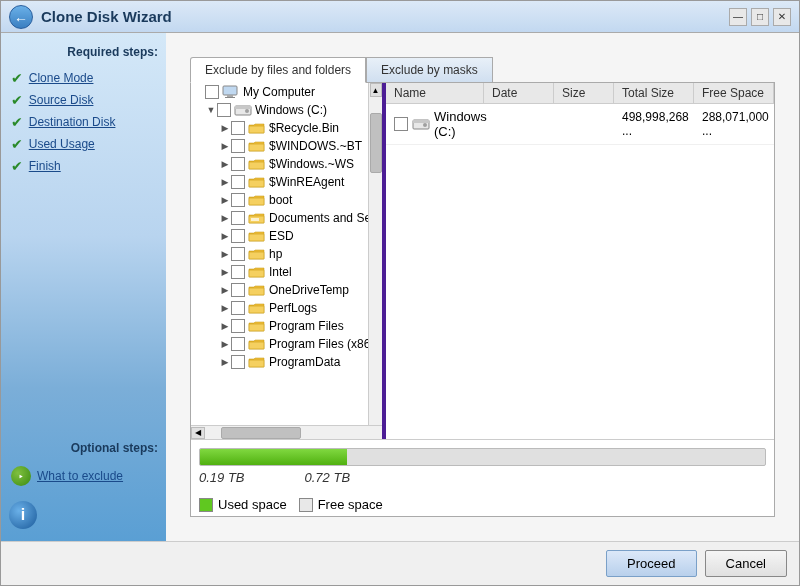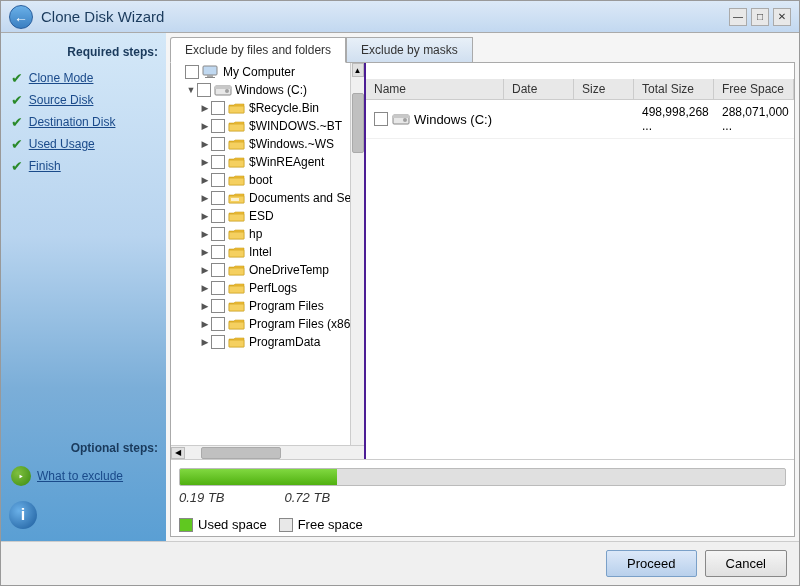--- a/index.html
+++ b/index.html
@@ -2,48 +2,48 @@
 <html><head>
   <meta charset="utf-8">
   <style>
     * { box-sizing: border-box; margin: 0; padding: 0; font-family: 'Segoe UI', Arial, sans-serif; font-size: 13px; }
     body { background: #f0f0f0; width: 800px; height: 586px; overflow: hidden; }
     .window { width: 800px; height: 586px; background: #f5f5f5; border: 1px solid #999; display: flex; flex-direction: column; }
     .title-bar { background: linear-gradient(to bottom, #dce9f7, #c2d8f0); height: 32px; display: flex; align-items: center; padding: 0 8px; border-bottom: 1px solid #aaa; flex-shrink: 0; }
     .title-bar-controls { margin-left: auto; display: flex; gap: 4px; }
     .title-btn { width: 18px; height: 18px; border: 1px solid #aaa; background: #e8e8e8; display: flex; align-items: center; justify-content: center; font-size: 10px; cursor: pointer; color: #333; }
     .back-btn { width: 24px; height: 24px; border-radius: 50%; background: linear-gradient(to bottom, #6ab0e8, #3a7fc1); border: 1px solid #2a5f9e; display: flex; align-items: center; justify-content: center; cursor: pointer; color: white; font-size: 14px; margin-right: 8px; flex-shrink: 0; }
-    .title-text { font-size: 15px; font-weight: normal; color: #1a3a5c; }
+    .title-text { font-size: 15px; font-weight: bold; color: #1a3a5c; }
     .main-content { display: flex; flex: 1; overflow: hidden; }
     .sidebar { width: 165px; background: linear-gradient(to bottom, #d4e8f8 0%, #b8d4ef 40%, #7baed8 70%, #5a9fd4 100%); padding: 12px 8px; flex-shrink: 0; display: flex; flex-direction: column; }
     .sidebar-section-title { font-weight: bold; color: #1a3a5c; margin-bottom: 8px; font-size: 12px; text-align: right; }
     .sidebar-item { display: flex; align-items: center; gap: 6px; padding: 3px 2px; cursor: pointer; color: #1a3a5c; }
     .sidebar-item .check { color: #2a8a2a; font-size: 14px; }
     .sidebar-item .label { font-size: 12px; color: #1a4a8a; text-decoration: underline; }
     .sidebar-spacer { flex: 1; }
     .optional-section { margin-top: 0; }
     .optional-item { display: flex; align-items: center; gap: 6px; padding: 3px 2px; cursor: pointer; }
     .optional-icon { width: 20px; height: 20px; border-radius: 50%; background: radial-gradient(circle at 35% 35%, #80c040, #3a8a10); display: flex; align-items: center; justify-content: center; color: white; font-size: 12px; flex-shrink: 0; }
     .optional-label { font-size: 12px; color: #1a4a8a; text-decoration: underline; }
     .info-icon { width: 28px; height: 28px; border-radius: 50%; background: radial-gradient(circle at 35% 35%, #6ab0e8, #1a5a9a); display: flex; align-items: center; justify-content: center; color: white; font-size: 16px; font-weight: bold; margin-top: 12px; cursor: pointer; }
-    .right-panel { flex: 1; display: flex; flex-direction: column; padding: 4px; overflow: hidden; }
+    .right-panel { flex: 1; display: flex; flex-direction: column; padding: 24px; overflow: hidden; }
     .tabs { display: flex; gap: 0; margin-bottom: 0; }
     .tab { padding: 5px 14px; border: 1px solid #aaa; background: linear-gradient(to bottom, #e8f0f8, #d0dff0); cursor: pointer; font-size: 12px; color: #333; }
     .tab.active { background: white; border-bottom: 1px solid white; z-index: 1; font-weight: 500; }
     .tab:first-child { border-radius: 3px 0 0 0; }
     .content-area { border: 1px solid #aaa; background: white; flex: 1; display: flex; flex-direction: column; overflow: hidden; margin-top: -1px; }
     .tree-table-container { display: flex; flex: 1; overflow: hidden; }
-    .tree-panel { width: 195px; border-right: 2px solid #4c1d95; overflow: hidden; display: flex; flex-direction: column; flex-shrink: 0; }
+    .tree-panel { width: 195px; border-right: 4px solid #4c1d95; overflow: hidden; display: flex; flex-direction: column; flex-shrink: 0; }
     .tree-scrollbar-area { display: flex; flex: 1; overflow: hidden; }
     .tree-inner { flex: 1; overflow-y: scroll; overflow-x: hidden; }
     .tree-item { display: flex; align-items: center; padding: 2px 2px; cursor: pointer; white-space: nowrap; }
     .tree-expand { width: 12px; height: 12px; display: inline-flex; align-items: center; justify-content: center; font-size: 10px; color: #555; flex-shrink: 0; }
     .tree-check { width: 14px; height: 14px; border: 1px solid #888; background: white; margin-right: 3px; flex-shrink: 0; display: inline-flex; align-items: center; justify-content: center; }
     .tree-label { font-size: 12px; color: #000; }
-    .table-panel { flex: 1; overflow: hidden; display: flex; flex-direction: column; margin-top: 16px; }
+    .table-panel { flex: 1; overflow: hidden; display: flex; flex-direction: column; }
     .table-header { display: flex; background: #e8e8e8; border-bottom: 1px solid #ccc; flex-shrink: 0; }
     .table-col-header { padding: 3px 8px; font-size: 12px; border-right: 1px solid #ccc; color: #333; font-weight: normal; }
     .table-col-header.name { flex: 1; }
     .table-col-header.date { width: 70px; }
     .table-col-header.size { width: 60px; }
     .table-col-header.total { width: 80px; }
     .table-col-header.free { width: 80px; }
     .table-body { flex: 1; overflow-y: auto; }
     .table-row { display: flex; align-items: center; padding: 3px 0; border-bottom: 1px solid #f0f0f0; }
     .table-row .col { padding: 2px 8px; font-size: 12px; }

